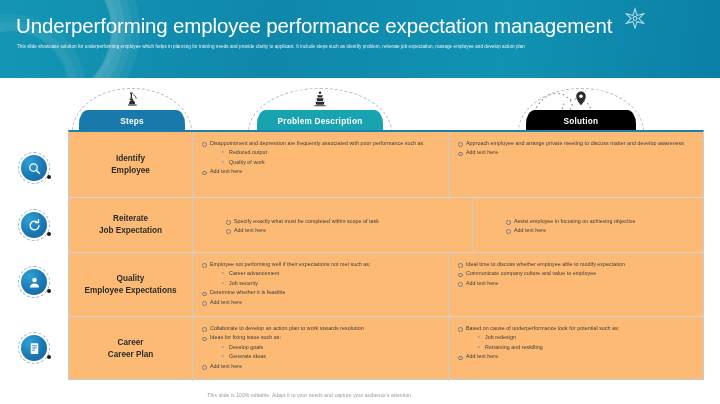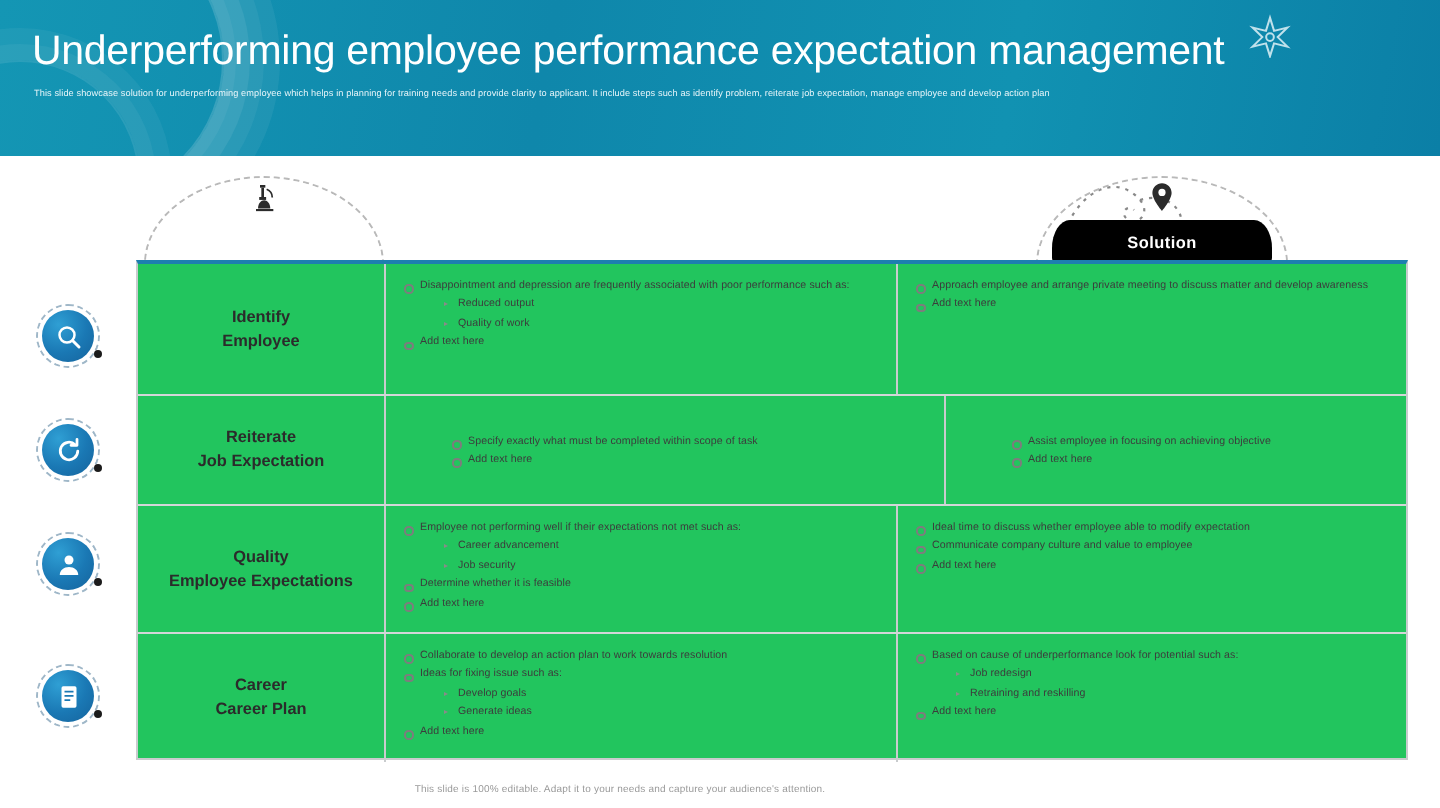--- a/index.html
+++ b/index.html
@@ -68,21 +68,21 @@
   .dome-icon {
     position: absolute; left: 50%; top: 2px; transform: translateX(-50%);
     width: 16px; height: 17px;
   }
 
   
   .table {
     position: absolute; left: 68px; top: 130px;
     width: 636px; height: 250px;
     border: 1px solid #c9ccce; border-top: 2px solid #1d7fb0;
-    background: #22c55e;
+    background: #fdba74;
   }
   .trow { display: flex; border-bottom: 1px solid #d3d6d8; }
   .trow:last-child { border-bottom: none; }
   .c-steps {
     width: 124px; flex: 0 0 124px;
     border-right: 1px solid #c9ccce;
     display: flex; align-items: center; justify-content: center;
     text-align: center; padding: 3px;
   }
   .c-steps .st {
@@ -164,22 +164,38 @@
   <div class="dome-wrap" style="left:72px; width:120px;">
     <div class="dome-arc"></div>
     <svg class="dome-icon" viewBox="0 0 24 24">
       <path d="M9 3h4v2h-4z" fill="#2b2b2b"></path>
       <path d="M10 5h2v7h-2z" fill="#2b2b2b"></path>
       <path d="M8.4 12h5.2v2.2H8.4z" fill="#2b2b2b"></path>
       <path d="M6 21h13v1.6H6z" fill="#2b2b2b"></path>
       <path d="M7.5 20.6c0-4 2.4-6.2 4.6-6.2s4.6 2.2 4.6 6.2z" fill="#2b2b2b"></path>
       <path d="M14 6.2c2.6 1 4.2 3.4 4.2 6.2" fill="none" stroke="#2b2b2b" stroke-width="1.3"></path>
     </svg>
-  </div>
-
+    <div class="dome-fill" style="background:#1a79ab;">
+      <span class="dome-label">Steps</span>
+    </div>
+  </div>
+
+  <div class="dome-wrap" style="left:248px; width:144px;">
+    <div class="dome-arc"></div>
+    <svg class="dome-icon" viewBox="0 0 24 24">
+      <circle cx="12" cy="3.4" r="1.8" fill="#2b2b2b"></circle>
+      <path d="M7.8 7.2h8.4l-1 3.4H8.8z" fill="#2b2b2b"></path>
+      <path d="M6.6 11.6h10.8l-1.1 4H7.7z" fill="#2b2b2b"></path>
+      <path d="M5.2 16.8h13.6l-1.2 4.6H6.4z" fill="#2b2b2b"></path>
+      <path d="M3.6 22.2h16.8v1.4H3.6z" fill="#2b2b2b"></path>
+    </svg>
+    <div class="dome-fill" style="background:#17a3b0;">
+      <span class="dome-label">Problem Description</span>
+    </div>
+  </div>
 
   <div class="dome-wrap" style="left:518px; width:126px;">
     <div class="dome-arc"></div>
     <svg class="dome-icon" viewBox="0 0 24 24">
       <path d="M12 1.6c-4 0-7.2 3.2-7.2 7.2 0 5.4 7.2 13.6 7.2 13.6s7.2-8.2 7.2-13.6c0-4-3.2-7.2-7.2-7.2z" fill="#2b2b2b"></path>
       <circle cx="12" cy="8.6" r="2.7" fill="#ffffff"></circle>
     </svg>
     <div class="dome-fill" style="background:#000000;">
       <span class="dome-label">Solution</span>
     </div>

